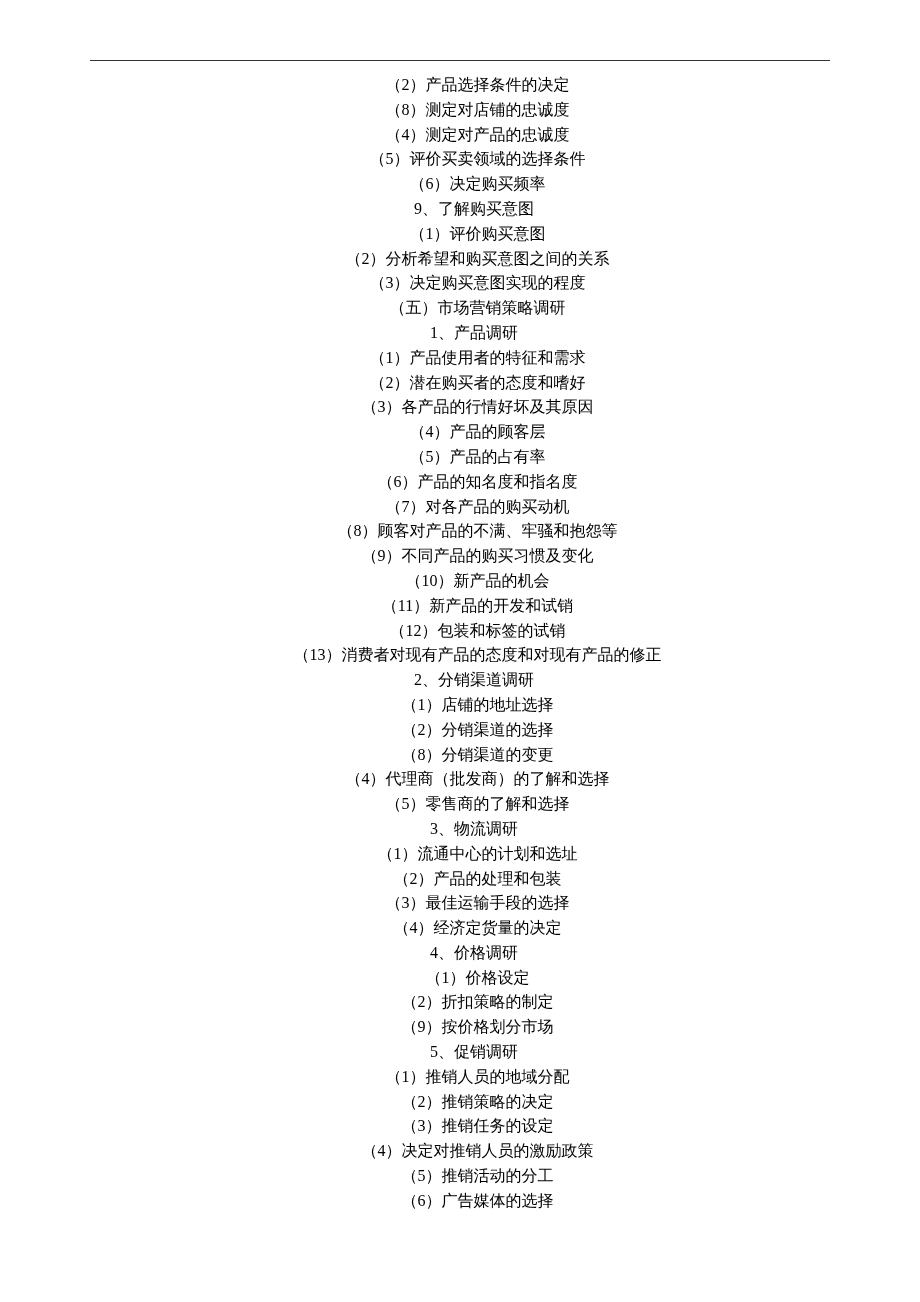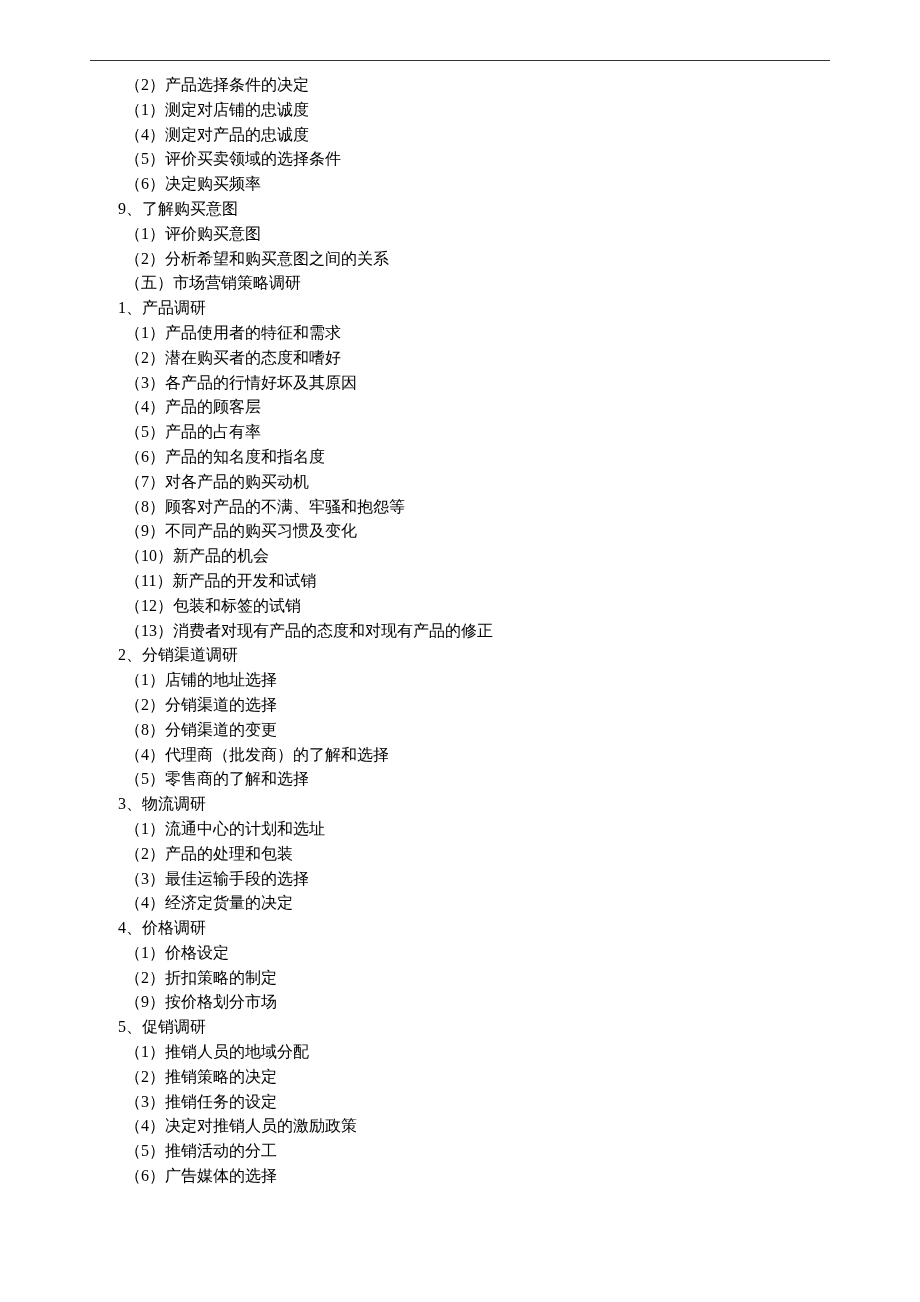--- a/index.html
+++ b/index.html
@@ -6,20 +6,21 @@
       margin: 0;
       padding: 0;
       background: #ffffff;
       font-family: "SimSun", "宋体", serif;
       font-size: 16px;
       color: #000000;
       width: 920px;
     }
     .page {
       padding: 60px 90px 40px 90px;
+      text-align: center;
     }
     .hr-top {
       border-top: 1px solid #333;
       margin-bottom: 12px;
     }
     .line {
       line-height: 1.55;
       white-space: nowrap;
     }
     .l0 {
@@ -29,27 +30,28 @@
       padding-left: 35px;
     }
   </style>
 </head>
 <body>
 
 <div class="page">
   <div class="hr-top"></div>
   <div id="content">
       <div class="line l1">（2）产品选择条件的决定</div>
-      <div class="line l1">（1）测定对店铺的忠诚度</div>
+      <div class="line l1">（8）测定对店铺的忠诚度</div>
       <div class="line l1">（4）测定对产品的忠诚度</div>
       <div class="line l1">（5）评价买卖领域的选择条件</div>
       <div class="line l1">（6）决定购买频率</div>
       <div class="line l0">9、了解购买意图</div>
       <div class="line l1">（1）评价购买意图</div>
       <div class="line l1">（2）分析希望和购买意图之间的关系</div>
+      <div class="line l1">（3）决定购买意图实现的程度</div>
       <div class="line l1">（五）市场营销策略调研</div>
       <div class="line l0">1、产品调研</div>
       <div class="line l1">（1）产品使用者的特征和需求</div>
       <div class="line l1">（2）潜在购买者的态度和嗜好</div>
       <div class="line l1">（3）各产品的行情好坏及其原因</div>
       <div class="line l1">（4）产品的顾客层</div>
       <div class="line l1">（5）产品的占有率</div>
       <div class="line l1">（6）产品的知名度和指名度</div>
       <div class="line l1">（7）对各产品的购买动机</div>
       <div class="line l1">（8）顾客对产品的不满、牢骚和抱怨等</div>

